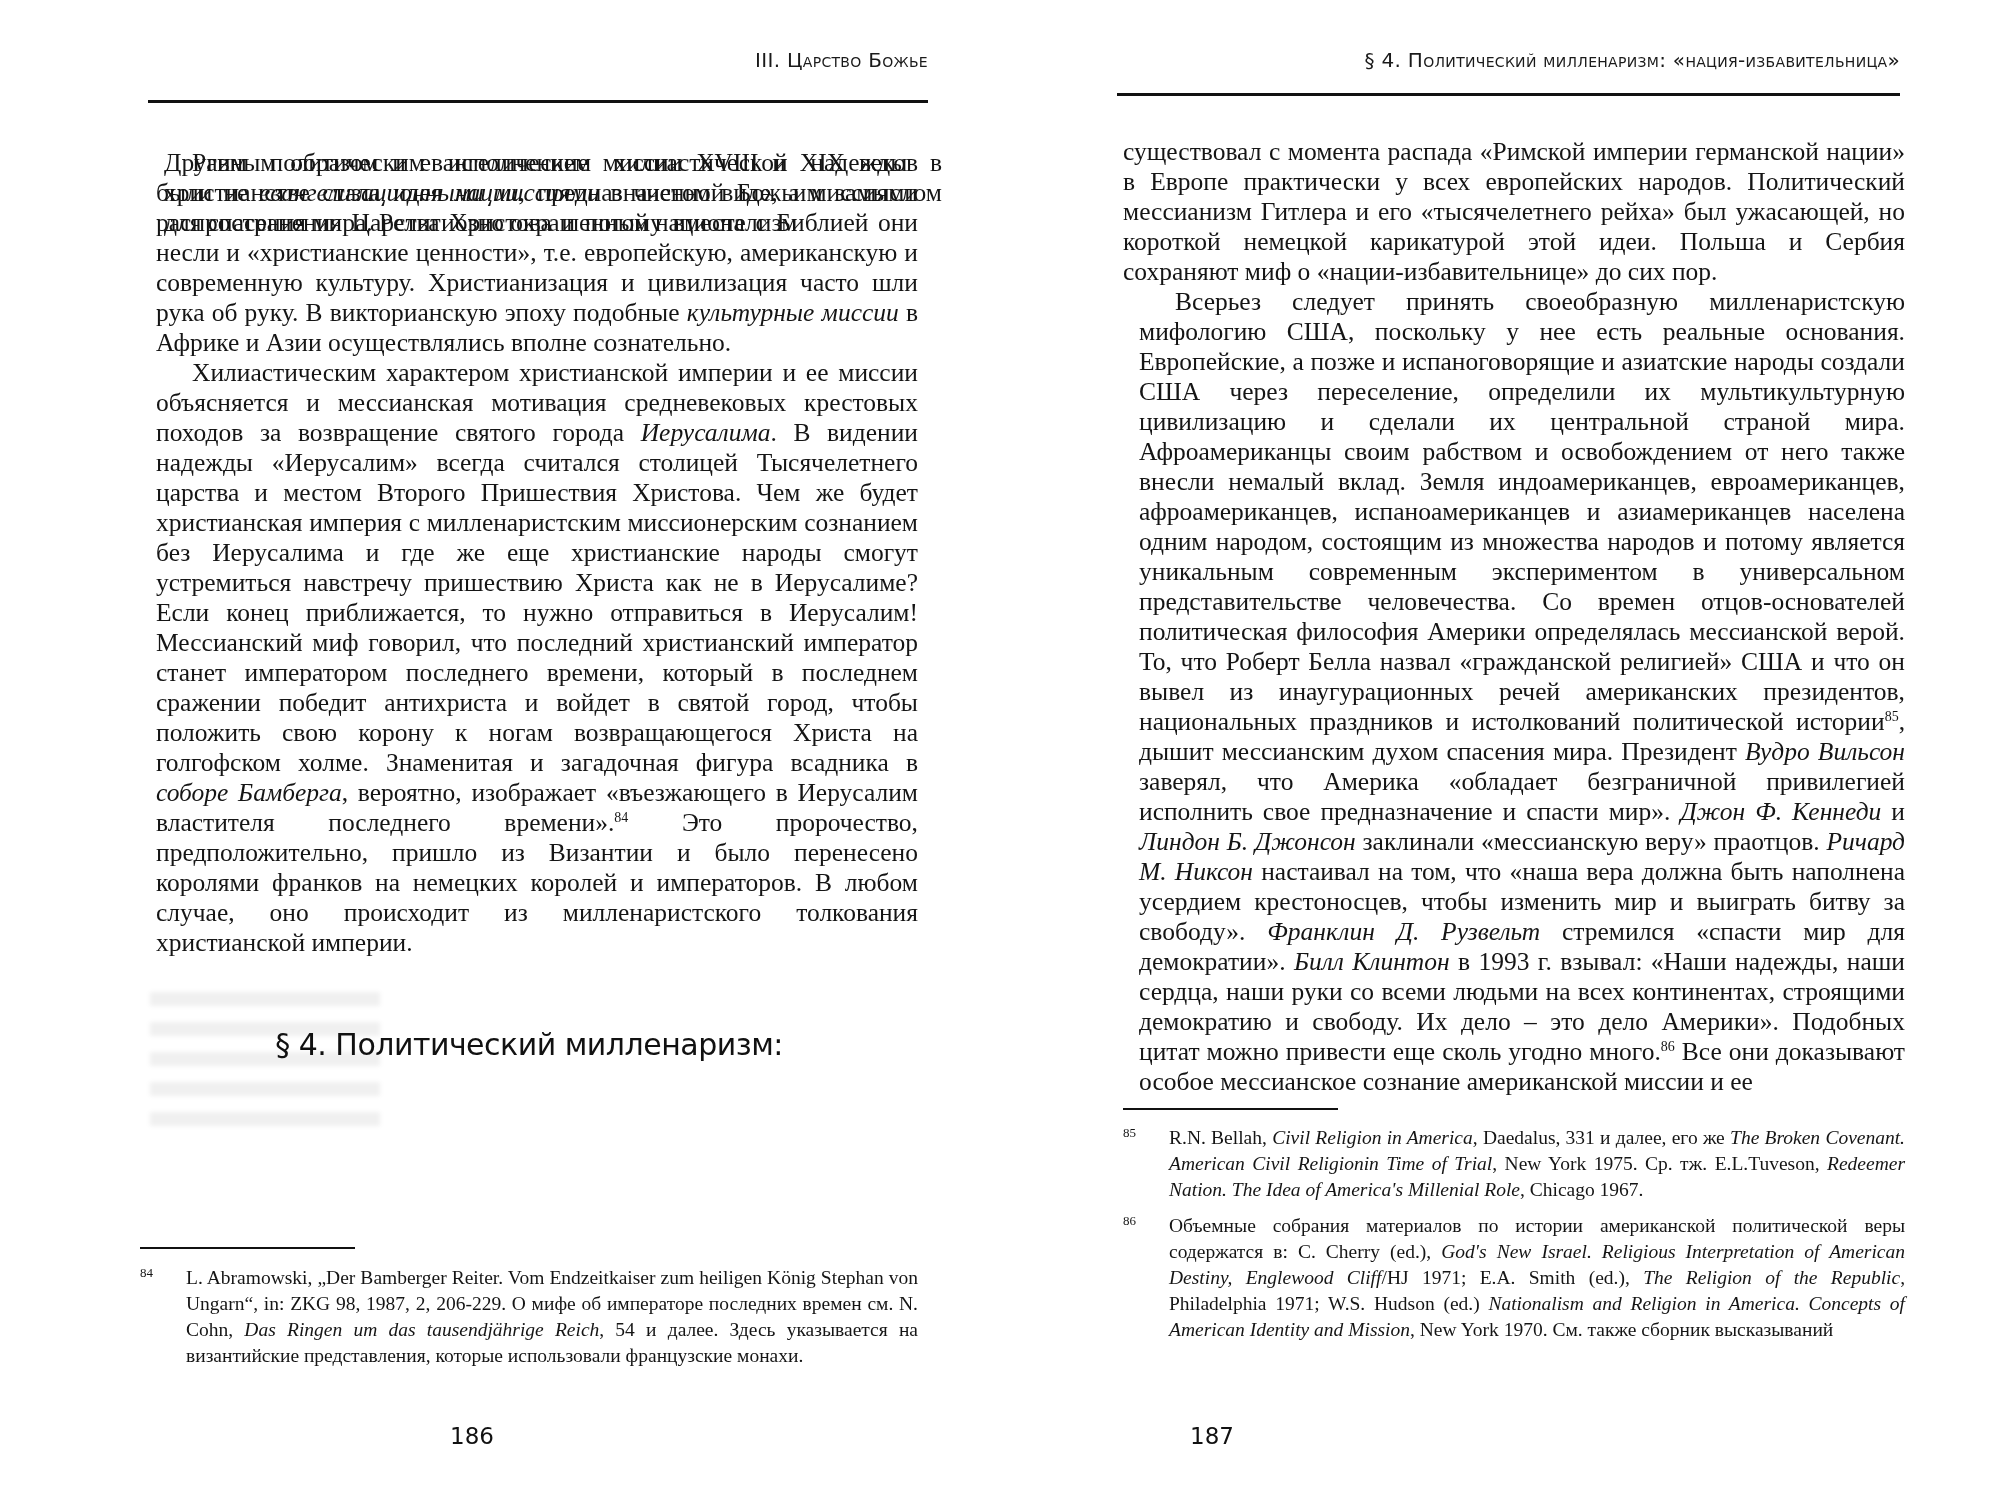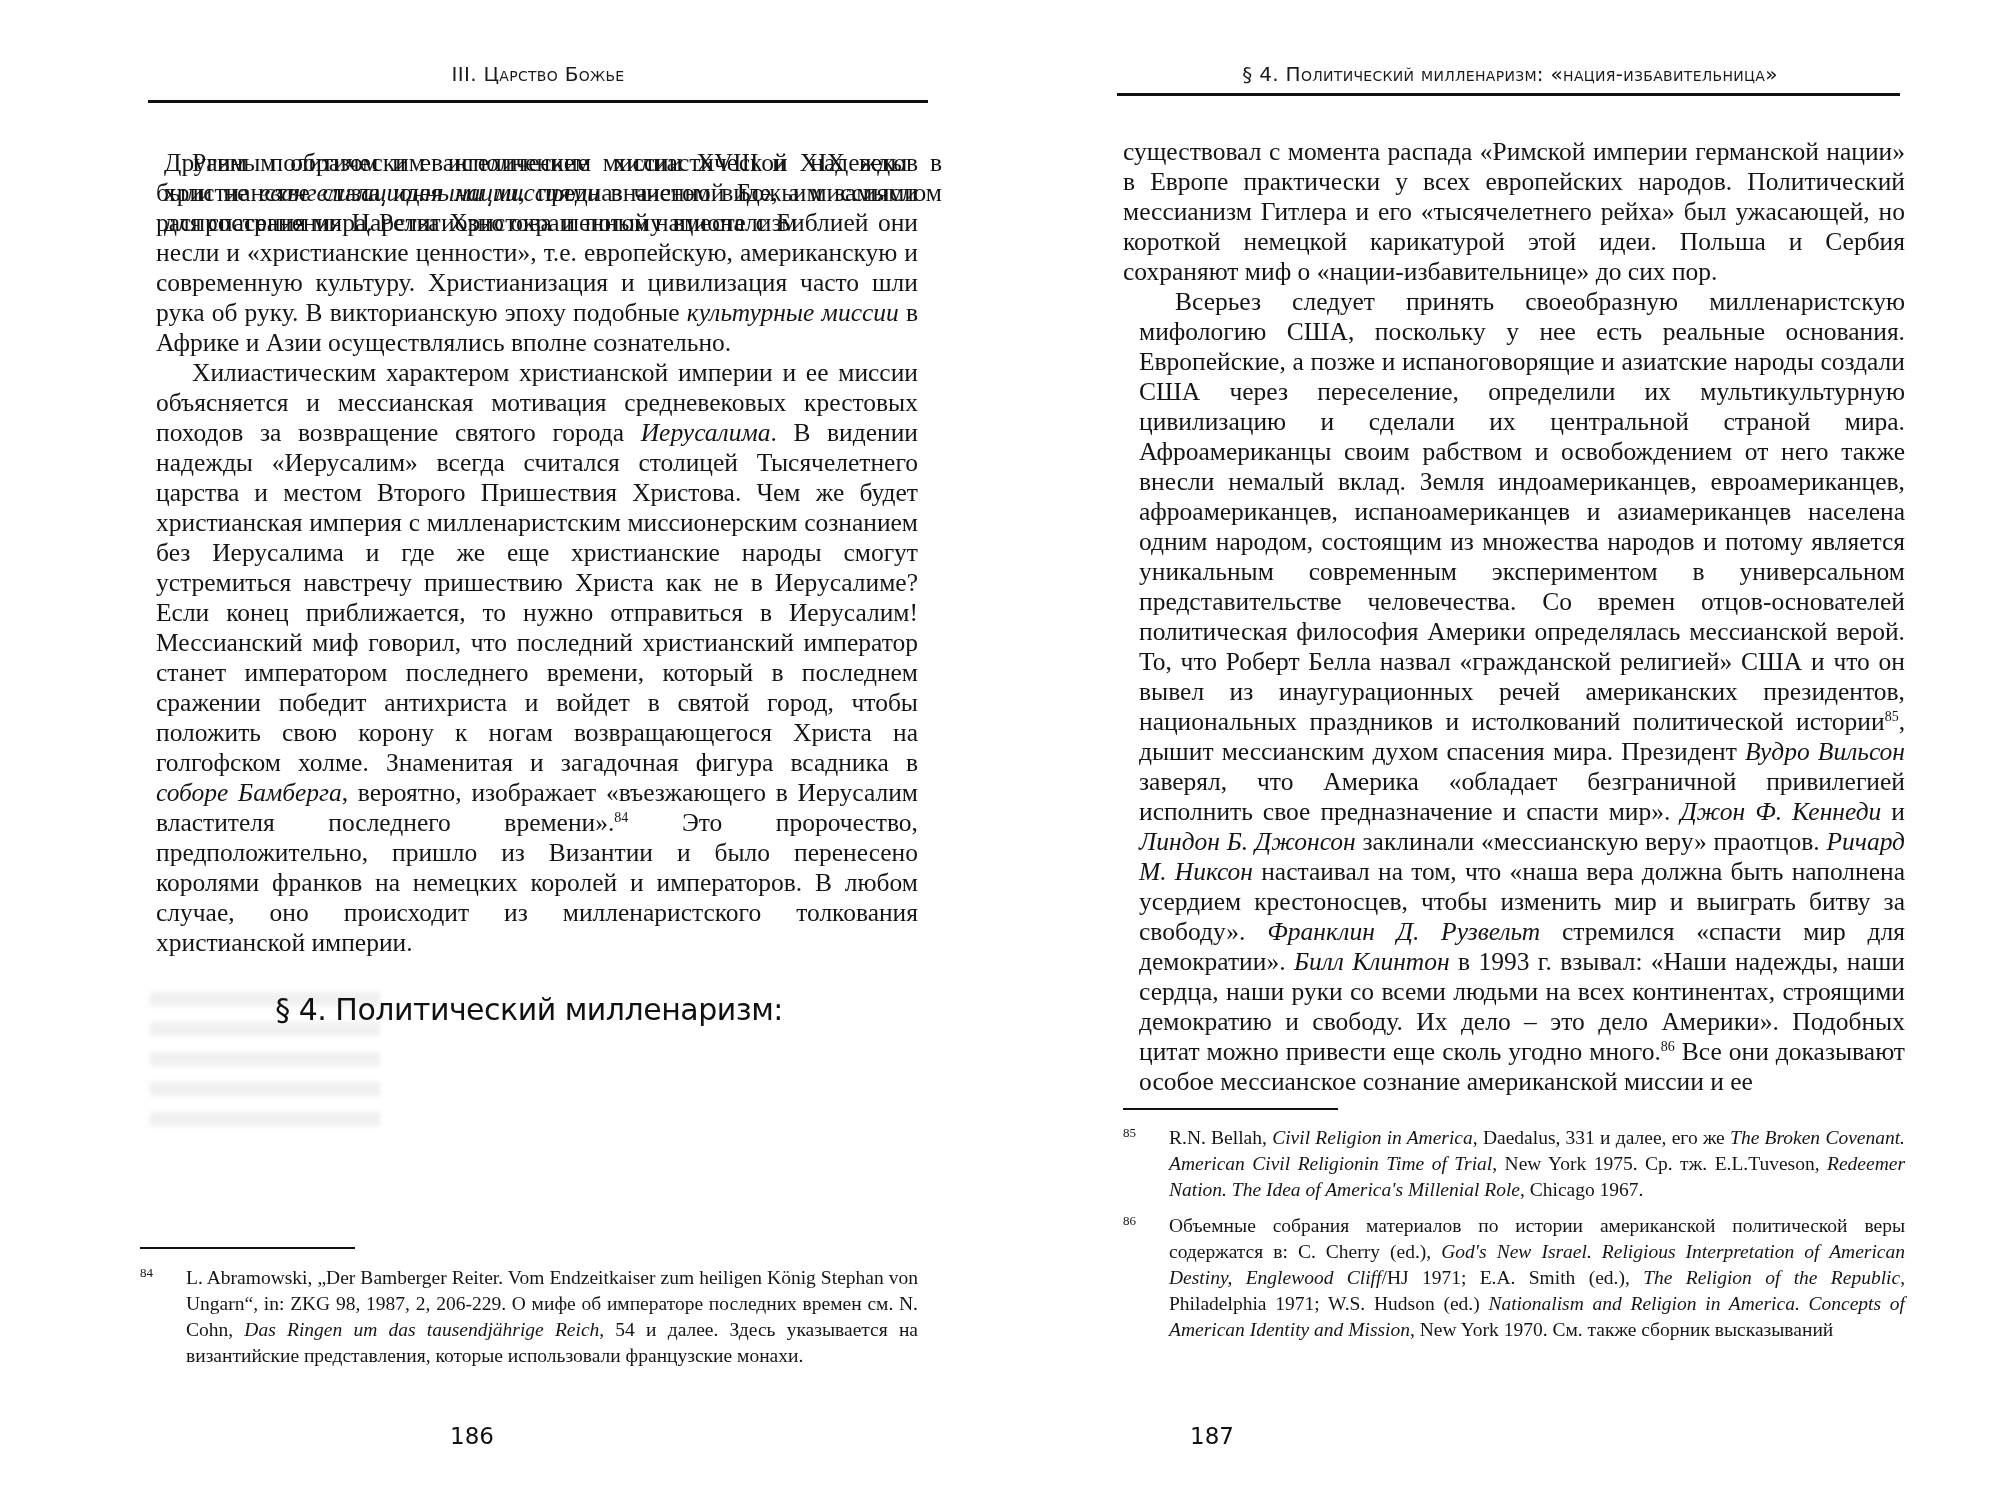--- a/index.html
+++ b/index.html
@@ -4,41 +4,41 @@
 <style>
   html, body { margin:0; padding:0; }
   body {
     width:2000px; height:1495px; background:#ffffff; position:relative; overflow:hidden;
     color:#1a1a1a;
   }
   .page { position:absolute; top:0; height:1495px; }
   .page-left { left:0; width:1000px; }
   .page-right { left:1000px; width:1000px; }
   .running-head {
-    position:absolute; top:62px; text-align:center;
+    position:absolute; top:48px; text-align:right;
     font-family:"DejaVu Sans", sans-serif; font-size:20px; letter-spacing:0.3px;
     font-variant:small-caps; color:#1a1a1a;
   }
   .page-left .running-head { left:148px; width:780px; }
   .page-right .running-head { left:120px; width:780px; }
   .head-rule { position:absolute; height:3px; background:#111; }
   .page-left .head-rule { left:148px; width:780px; top:100px; }
   .page-right .head-rule { left:117px; width:783px; top:93px; }
   .body-text {
     position:absolute; font-family:"Liberation Serif", serif; font-size:25.5px;
     line-height:30px; text-align:justify; color:#151515;
   }
   .page-left .body-text { left:140px; width:778px; top:148px; }
   .page-right .body-text { left:123px; width:782px; top:137px; }
   .body-text p { margin:0; text-indent:0; }
   .body-text p.indent { text-indent:36px;margin-left:16px; }
   .body-text em { font-style:italic; }
   sup { font-size:14px; line-height:0; vertical-align:super; }
   .section-heading {
-    position:absolute; left:140px; width:778px; top:990px; text-align:center;
+    position:absolute; left:140px; width:778px; top:1025px; text-align:center;
     font-family:"DejaVu Sans", sans-serif; font-size:30px; line-height:40px; color:#111;
     letter-spacing:-0.5px;
   }
   .section-body { position:absolute; left:140px; width:778px; top:1140px;margin-left:24px; }
   .fn-rule { position:absolute; height:2px; background:#111; width:215px; }
   .page-left .fn-rule { left:140px; top:1247px; }
   .page-right .fn-rule { left:123px; top:1108px; }
   .footnotes {
     position:absolute; font-family:"Liberation Serif", serif; font-size:19.5px;
     line-height:26px; text-align:justify; color:#151515;

